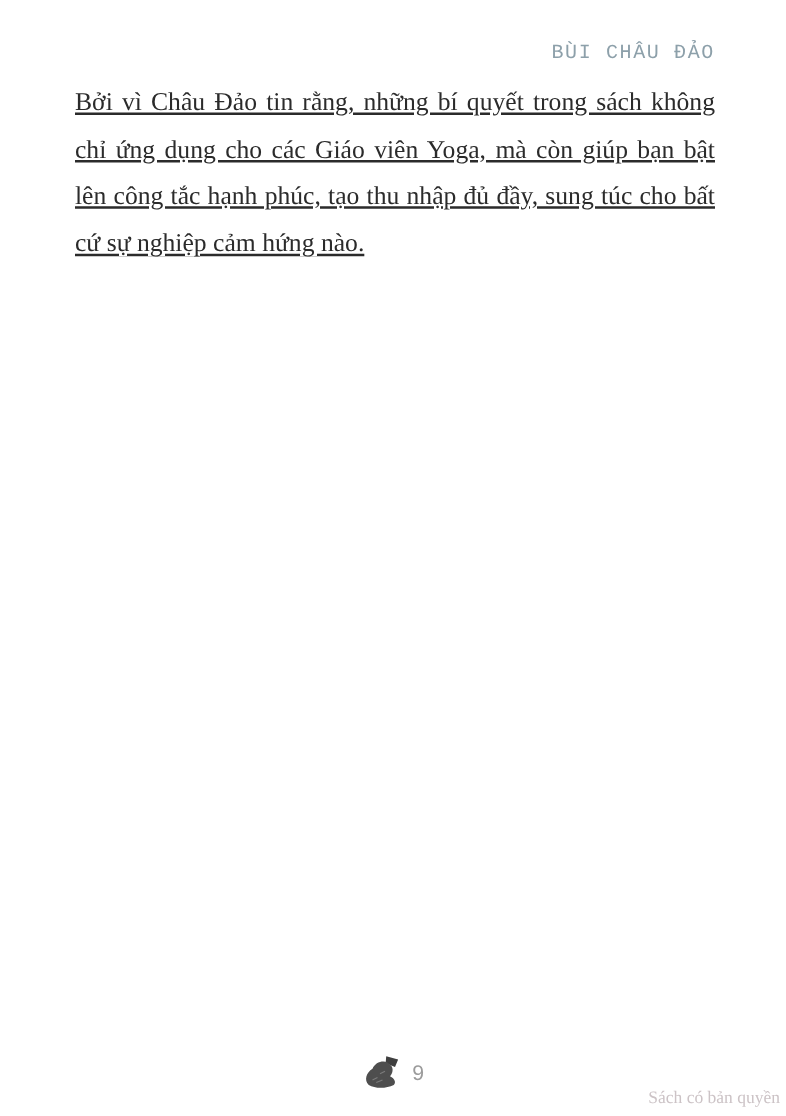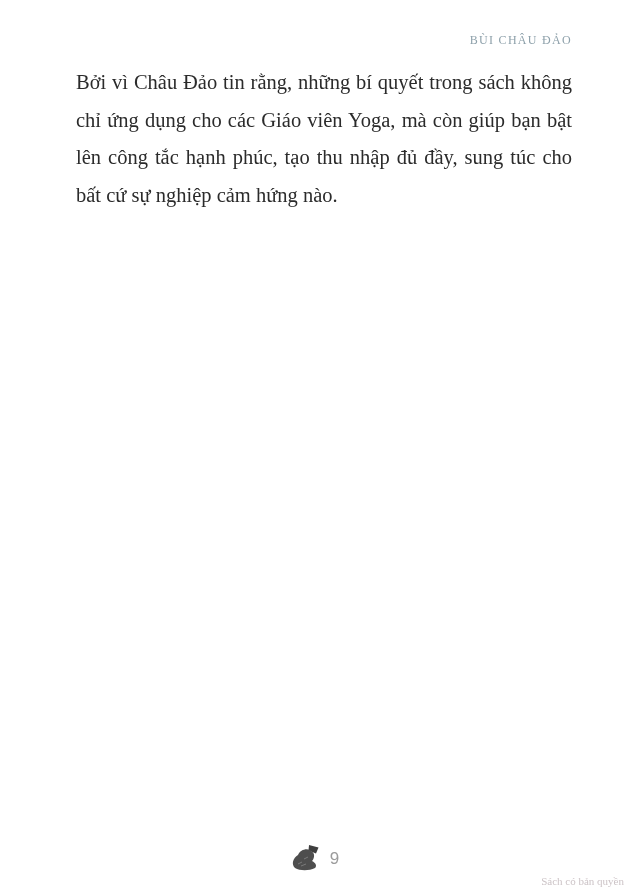--- a/index.html
+++ b/index.html
@@ -9,38 +9,38 @@
     background: #ffffff;
     position: relative;
     overflow: hidden;
     font-family: "Liberation Serif", "DejaVu Serif", serif;
   }
 
   .running-head {
     position: absolute;
     top: 33px;
     right: 57px;
-    font-family: Liberation Serif, serif;
-    font-size: 12px;
+    font-family: Liberation Mono, monospace;
+    font-size: 16px;
     letter-spacing: 1.3px;
     color: #8da0aa;
     white-space: nowrap;
   }
 
   .content {
     position: absolute;
     left: 60px;
     width: 512px;
     top: 64px;
     font-size: 20.5px;
     line-height: 37.5px;
     color: #2b2b2b;
     text-align: justify;
   }
-  .content p { margin: 0 0 15px 16px; }
+  .content p { margin: 0 0 15px 0; text-decoration: underline; }
 
   .footer {
     position: absolute;
     left: 0;
     right: 0;
     bottom: 22px;
     display: flex;
     justify-content: center;
     align-items: flex-end;
     gap: 9px;
@@ -52,21 +52,21 @@
     color: #9b9b9b;
     line-height: 1;
     padding-bottom: 4px;
   }
 
   .watermark {
     position: absolute;
     right: 5px;
     bottom: 6px;
     font-family: "Liberation Serif", serif;
-    font-size: 11px;
+    font-size: 14px;
     color: #ccc3c6;
     white-space: nowrap;
   }
 </style>
 </head>
 <body>
 
 <div class="running-head">BÙI CHÂU ĐẢO</div>
 
 <div class="content">

